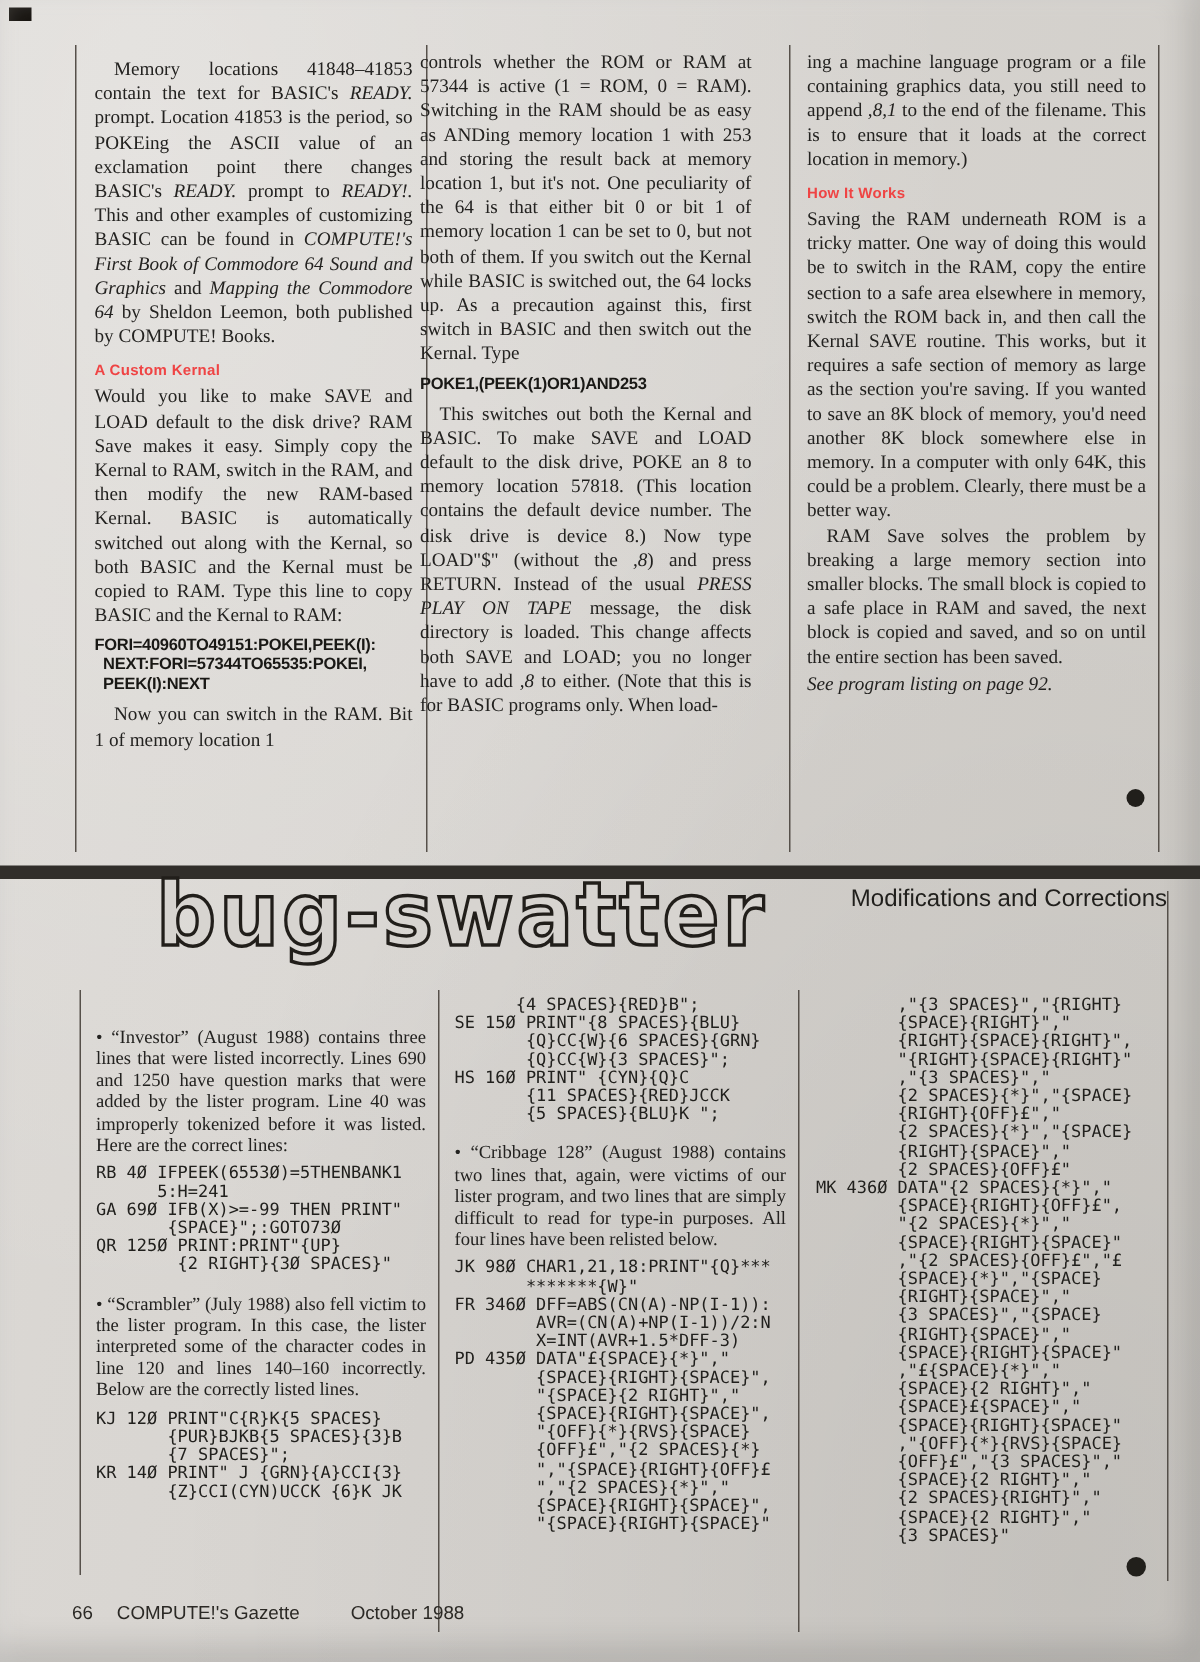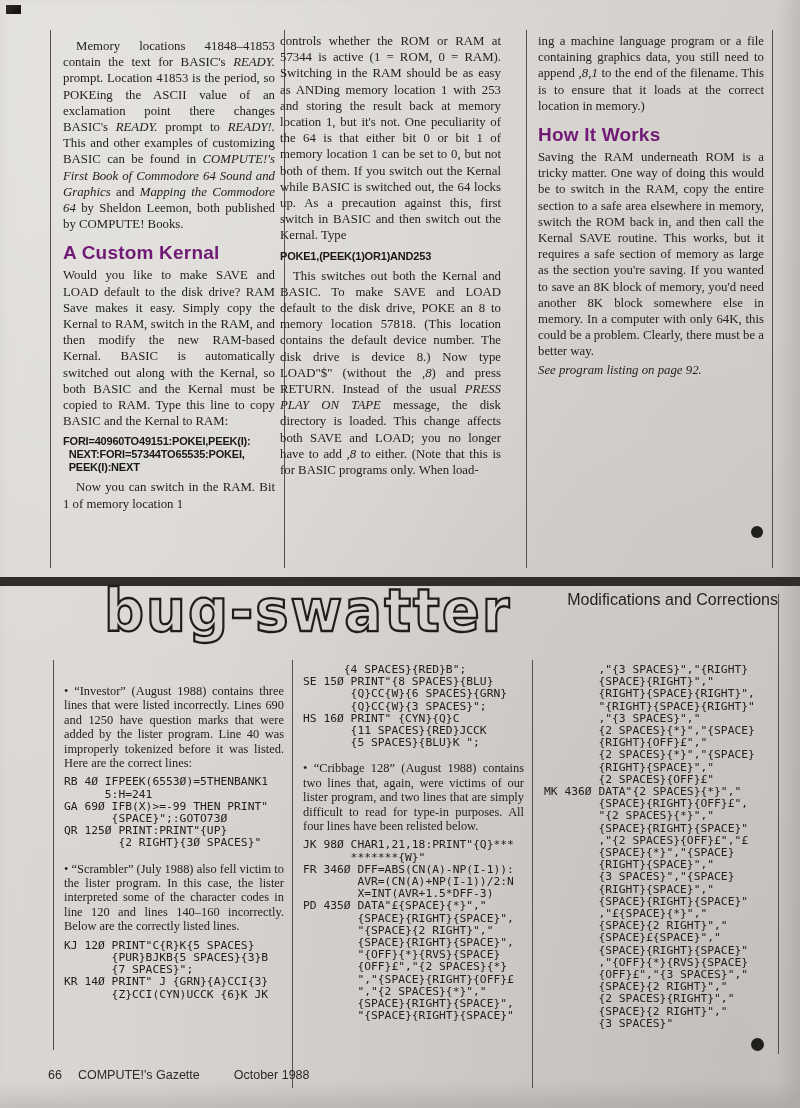--- a/index.html
+++ b/index.html
@@ -16,22 +16,22 @@
   .page::after{content:"";position:absolute;inset:0;pointer-events:none;
     box-shadow:inset -7px -10px 22px rgba(0,0,0,0.14), inset 5px 3px 14px rgba(255,255,255,0.18);}
   .regmark{position:absolute;left:6px;top:5px;width:15px;height:9px;background:#16130f;}
   .rule{position:absolute;width:1px;background:#56504a;}
   .col{position:absolute;}
   .t-body{font-size:12.8px;line-height:16.2px;text-align:justify;margin:0;}
   .b-body{font-size:12.4px;line-height:14.4px;text-align:justify;margin:0;}
   .indent{text-indent:13px;}
   .bullet-para{margin:0 0 4px 0;}
   .gap-top{margin-top:12px;}
-  .head{font-family:"Liberation Sans", sans-serif;font-weight:700;font-size:19px;
-    letter-spacing:.2px;margin:10px 0 3px 0;color:#701a75;}
+  .head{font-family:"Liberation Sans", sans-serif;font-weight:700;font-size:10px;
+    letter-spacing:.2px;margin:10px 0 3px 0;color:#ef4444;}
   .code-top{font-family:"Liberation Sans", sans-serif;font-weight:700;font-size:11px;
     line-height:13px;white-space:pre;margin:6px 0 5px 0;color:#191815;letter-spacing:-0.2px;}
   .mono{font-family:"DejaVu Sans Mono", monospace;font-size:11.3px;line-height:12.2px;
     white-space:pre;margin:6px 0 4px 0;color:#21201d;}
   .it{font-style:italic;}
   .listing-note{font-style:italic;margin:2px 0 0 0;text-align:left;}
   .bar{position:absolute;left:0;top:577px;width:800px;height:9px;background:#312e2a;z-index:1;}
   .logo{position:absolute;left:104px;top:581px;z-index:5;
     font-family:"DejaVu Sans", sans-serif;font-weight:bold;font-size:56px;line-height:60px;
     letter-spacing:2px;color:#d7d4d0;-webkit-text-stroke:2.2px #211e1a;transform:scaleY(1.05);}
@@ -67,20 +67,21 @@
     </div>
     <div class="col" style="left:280px;top:33px;width:221px">
       <p class="t-body">controls whether the ROM or RAM at 57344 is active (1 = ROM, 0 = RAM). Switching in the RAM should be as easy as ANDing memory location 1 with 253 and storing the result back at memory location 1, but it's not. One peculiarity of the 64 is that either bit 0 or bit 1 of memory location 1 can be set to 0, but not both of them. If you switch out the Kernal while BASIC is switched out, the 64 locks up. As a precaution against this, first switch in BASIC and then switch out the Kernal. Type</p>
       <pre class="code-top">POKE1,(PEEK(1)OR1)AND253</pre>
       <p class="t-body indent"><span>This switches out both the Kernal and BASIC. To make SAVE and LOAD default to the disk drive, POKE an 8 to memory location 57818. (This location contains the default device number. The disk drive is device 8.) Now type LOAD"$" (without the </span><span class="it">,8</span><span>) and press RETURN. Instead of the usual </span><span class="it">PRESS PLAY ON TAPE</span><span> message, the disk directory is loaded. This change affects both SAVE and LOAD; you no longer have to add </span><span class="it">,8</span><span> to either. (Note that this is for BASIC programs only. When load-</span></p>
     </div>
     <div class="col" style="left:538px;top:33px;width:226px">
       <p class="t-body"><span>ing a machine language program or a file containing graphics data, you still need to append </span><span class="it">,8,1</span><span> to the end of the filename. This is to ensure that it loads at the correct location in memory.)</span></p>
       <h2 class="head">How It Works</h2>
       <p class="t-body">Saving the RAM underneath ROM is a tricky matter. One way of doing this would be to switch in the RAM, copy the entire section to a safe area elsewhere in memory, switch the ROM back in, and then call the Kernal SAVE routine. This works, but it requires a safe section of memory as large as the section you're saving. If you wanted to save an 8K block of memory, you'd need another 8K block somewhere else in memory. In a computer with only 64K, this could be a problem. Clearly, there must be a better way.</p>
+      <p class="t-body indent">RAM Save solves the problem by breaking a large memory section into smaller blocks. The small block is copied to a safe place in RAM and saved, the next block is copied and saved, and so on until the entire section has been saved.</p>
       <p class="t-body listing-note">See program listing on page 92.</p>
     </div>
   </section>
   <div class="end-dot" style="left:751px;top:526px;width:12px;height:12px"></div>
 
   <header>
     <div class="bar"></div>
     <div class="logo">bug-swatter</div>
     <div class="tagline">Modifications and Corrections</div>
   </header>

